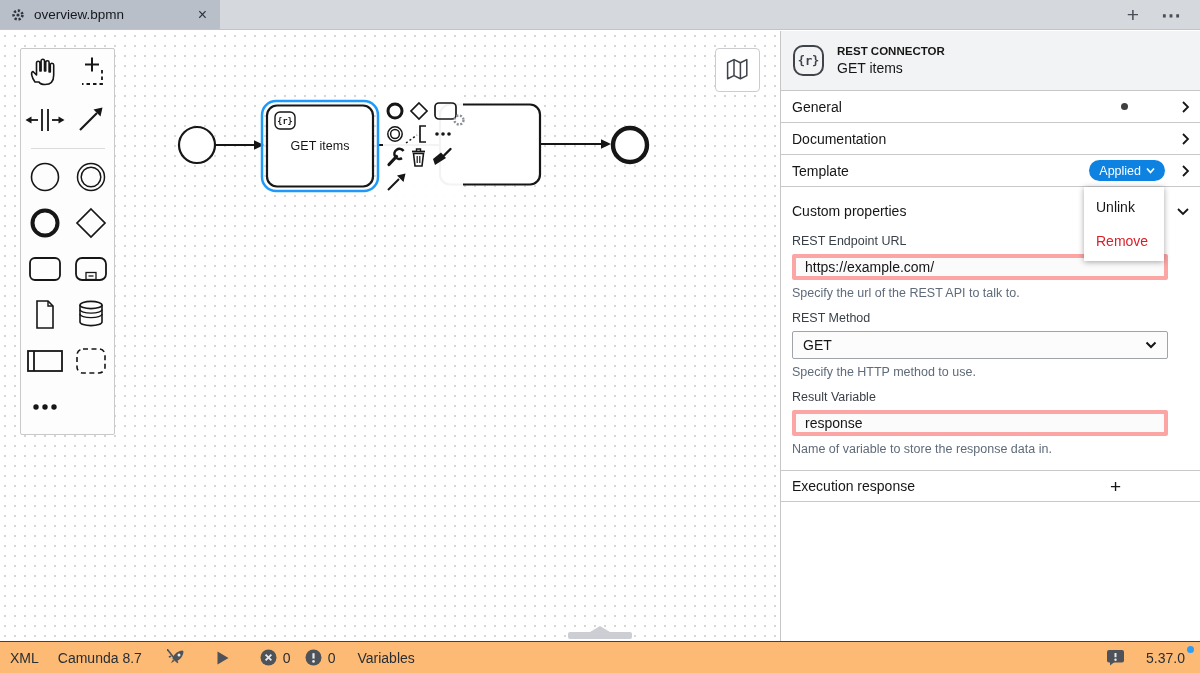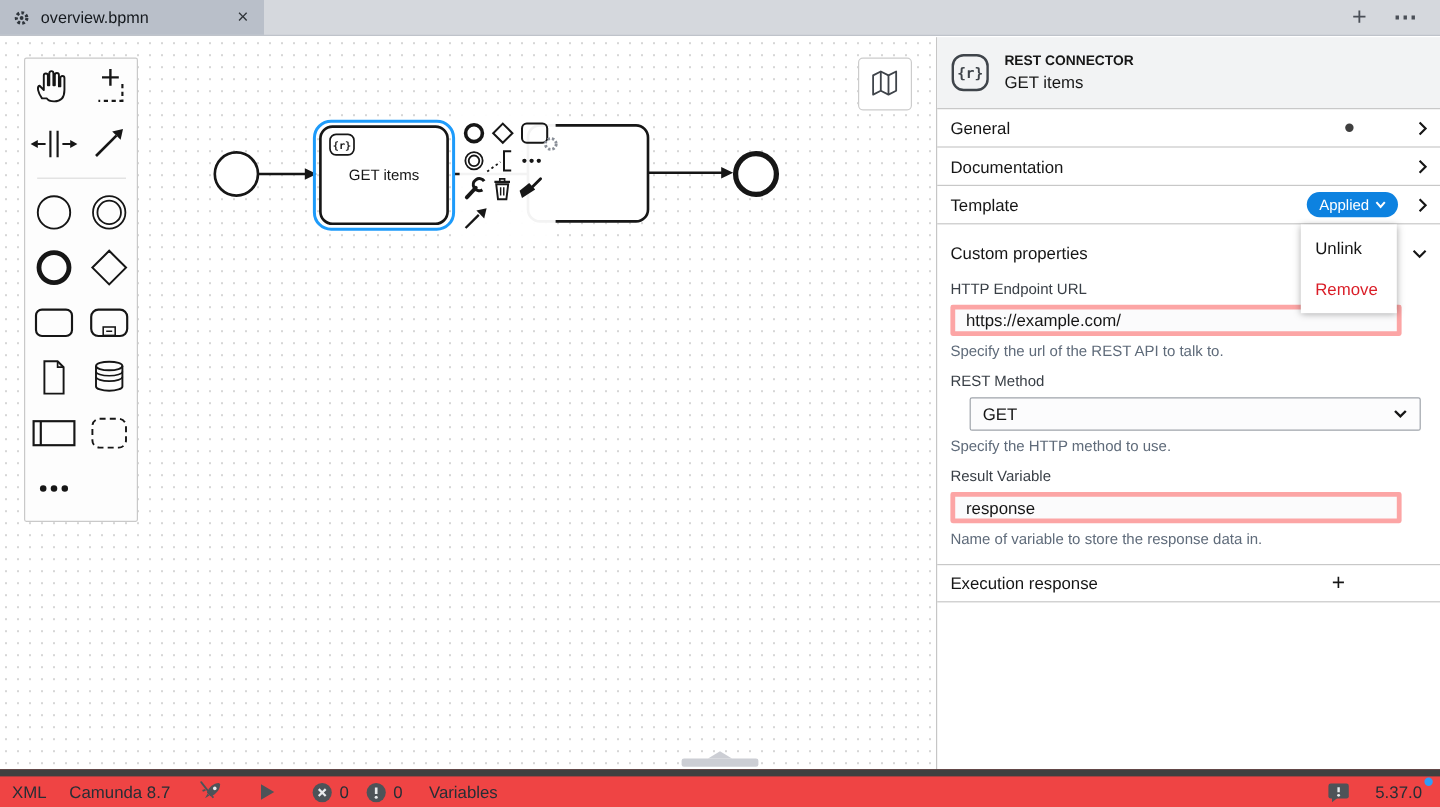--- a/index.html
+++ b/index.html
@@ -102,41 +102,41 @@
   .field .flabel { display:block; font-size:12.5px; color:#393f46; margin:11px 0 6px; }
   .tinput {
     width:100%; height:26px; border:4px solid #fca5a5; background:#fbfbfc;
     border-radius:2px; padding:0 9px; font-family:"Liberation Sans",sans-serif;
     font-size:14px; color:#161616;
   }
   .help { font-size:12.5px; color:#5f6b7a; margin-top:6px; }
   .fake-select {
     width:100%; height:28px; border:1px solid #9fa4ab; background:#fcfcfd;
     border-radius:2px; padding:0 10px; display:flex; align-items:center;
-    justify-content:space-between; cursor:pointer; font-size:14px;margin-left:16px;
+    justify-content:space-between; cursor:pointer; font-size:14px;
   }
 
   .exec-row {
     height:31px; border-bottom:1px solid #c8c8c8;
     display:flex; align-items:center; padding:0 10px 0 11px;
   }
   .exec-label { font-size:14px; flex:1; }
   .plus-btn { font-size:19px; color:#161616; margin-right:69px; cursor:pointer; line-height:1; }
 
   .tmenu {
     position:absolute; left:303px; top:156px; width:80px; background:#fff;
     box-shadow:0 1px 6px rgba(0,0,0,.35); z-index:20; padding:3px 0;
   }
   .tmenu-item { padding:9px 12px; font-size:14px; color:#161616; cursor:pointer; }
   .tmenu-item.remove { color:#da1e28; }
 
   
   .statusbar {
     position:absolute; left:0; right:0; bottom:0; height:32px;
-    background:#ef4444; border-top:6px solid #404040;
+    background:#fdba74; border-top:1px solid #404040;
     display:flex; align-items:center; font-size:14px; color:#272e35;
   }
   .sb-item { display:flex; align-items:center; cursor:pointer; }
   .sb-text { white-space:nowrap; }
   .sb-xml { margin-left:10px; }
   .sb-engine { margin-left:19px; }
   .sb-rocket { margin-left:25px; }
   .sb-play { margin-left:31px; }
   .sb-problems { margin-left:31px; gap:6px; }
   .sb-warn { margin-left:8px; }
@@ -411,21 +411,21 @@
       <div class="cs-title-row">
         <span class="cs-title">Custom properties</span>
         <span class="chev">
           <svg width="14" height="9" viewBox="0 0 14 9">
               <polyline points="2,2 7,7 12,2" fill="none" stroke="#161616" stroke-width="1.8"></polyline>
             </svg>
         </span>
       </div>
 
       <div class="field">
-        <label class="flabel">HTTP Endpoint URL</label>
+        <label class="flabel">REST Endpoint URL</label>
         <input class="tinput" type="text" value="https://example.com/" style="">
         <div class="help">Specify the url of the REST API to talk to.</div>
       </div>
 
       <div class="field">
         <label class="flabel">REST Method</label>
         <div class="fake-select">
           <span>GET</span>
           <svg width="12" height="8" viewBox="0 0 12 8">
               <polyline points="1.5,1.5 6,6 10.5,1.5" fill="none" stroke="#161616" stroke-width="2"></polyline>

